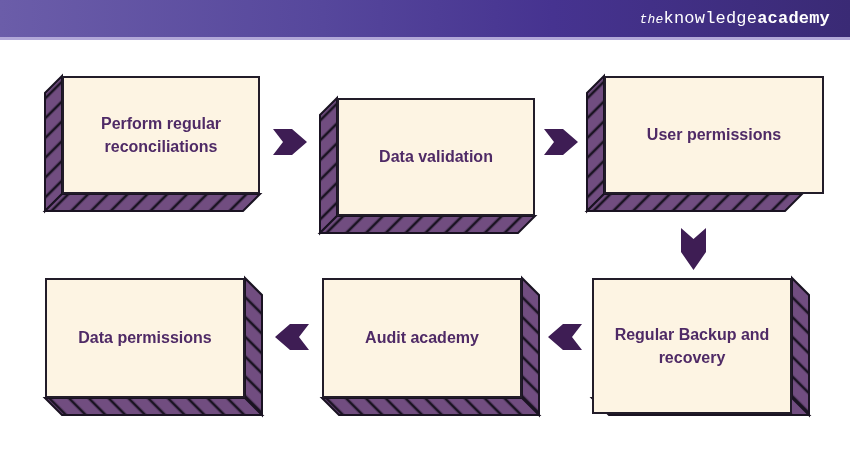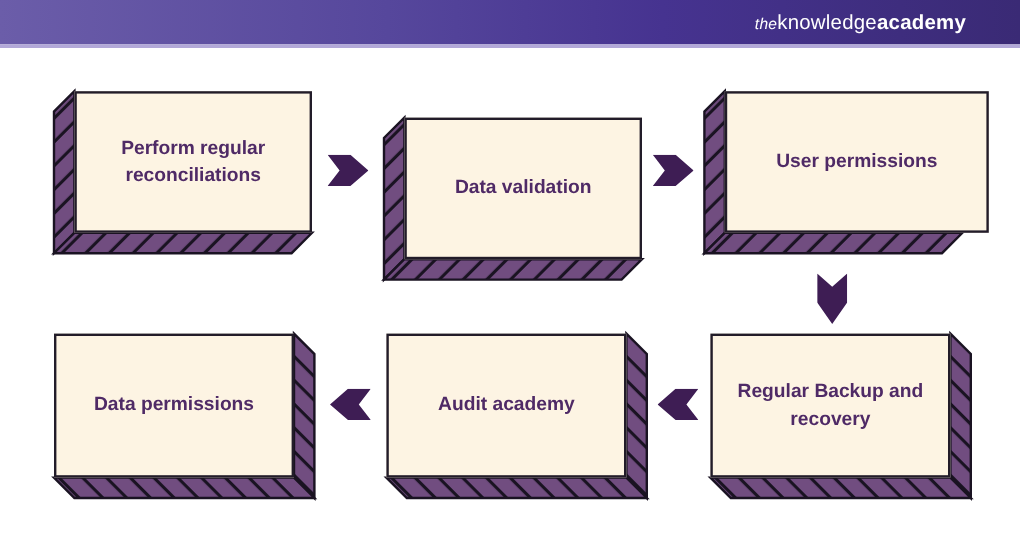--- a/index.html
+++ b/index.html
@@ -12,23 +12,23 @@
   }
 
   
   .header{
     position:absolute;left:0;top:0;width:850px;height:37px;
     background:linear-gradient(90deg,#6b5da9 0%,#56479c 38%,#463390 65%,#3a2a75 100%);
     border-bottom:3px solid #b2a8d8;
     display:flex;align-items:center;justify-content:flex-end;
   }
   .logo{
-    margin-right:45px;
+    margin-right:20px;
     color:#ffffff;
-    font-family:Liberation Sans, sans-serif;
+    font-family:Liberation Mono, monospace;
     white-space:nowrap;
     letter-spacing:.2px;
   }
   .logo .the{font-style:italic;font-weight:400;font-size:13px;}
   .logo .knowledge{font-weight:400;font-size:17px;}
   .logo .academy{font-weight:700;font-size:17px;}
 
   
   .box3d{position:absolute;}
   .box3d .ext{position:absolute;overflow:visible;display:block;}
@@ -46,21 +46,21 @@
     color:#4f2a66;
     font-size:16px;
     font-weight:700;
     line-height:1.45;
     padding:0 20px;
   }
 
   .b1{left:62px; top:76px; width:198px;height:118px;border-radius:12px;}
   .b2{left:337px;top:76px; width:198px;height:118px;margin-top:22px;}
   .b3{left:604px;top:76px; width:220px;height:118px;}
-  .b4{left:592px;top:278px;width:200px;height:120px;}
+  .b4{left:592px;top:278px;width:200px;height:136px;}
   .b5{left:322px;top:278px;width:200px;height:120px;}
   .b6{left:45px; top:278px;width:200px;height:120px;}
 
   
   .arrow{position:absolute;display:block;}
   .ar1{left:273px;top:129px;}
   .ar2{left:544px;top:129px;}
   .ad1{left:681px;top:228px;}
   .al1{left:548px;top:324px;}
   .al2{left:275px;top:324px;}

